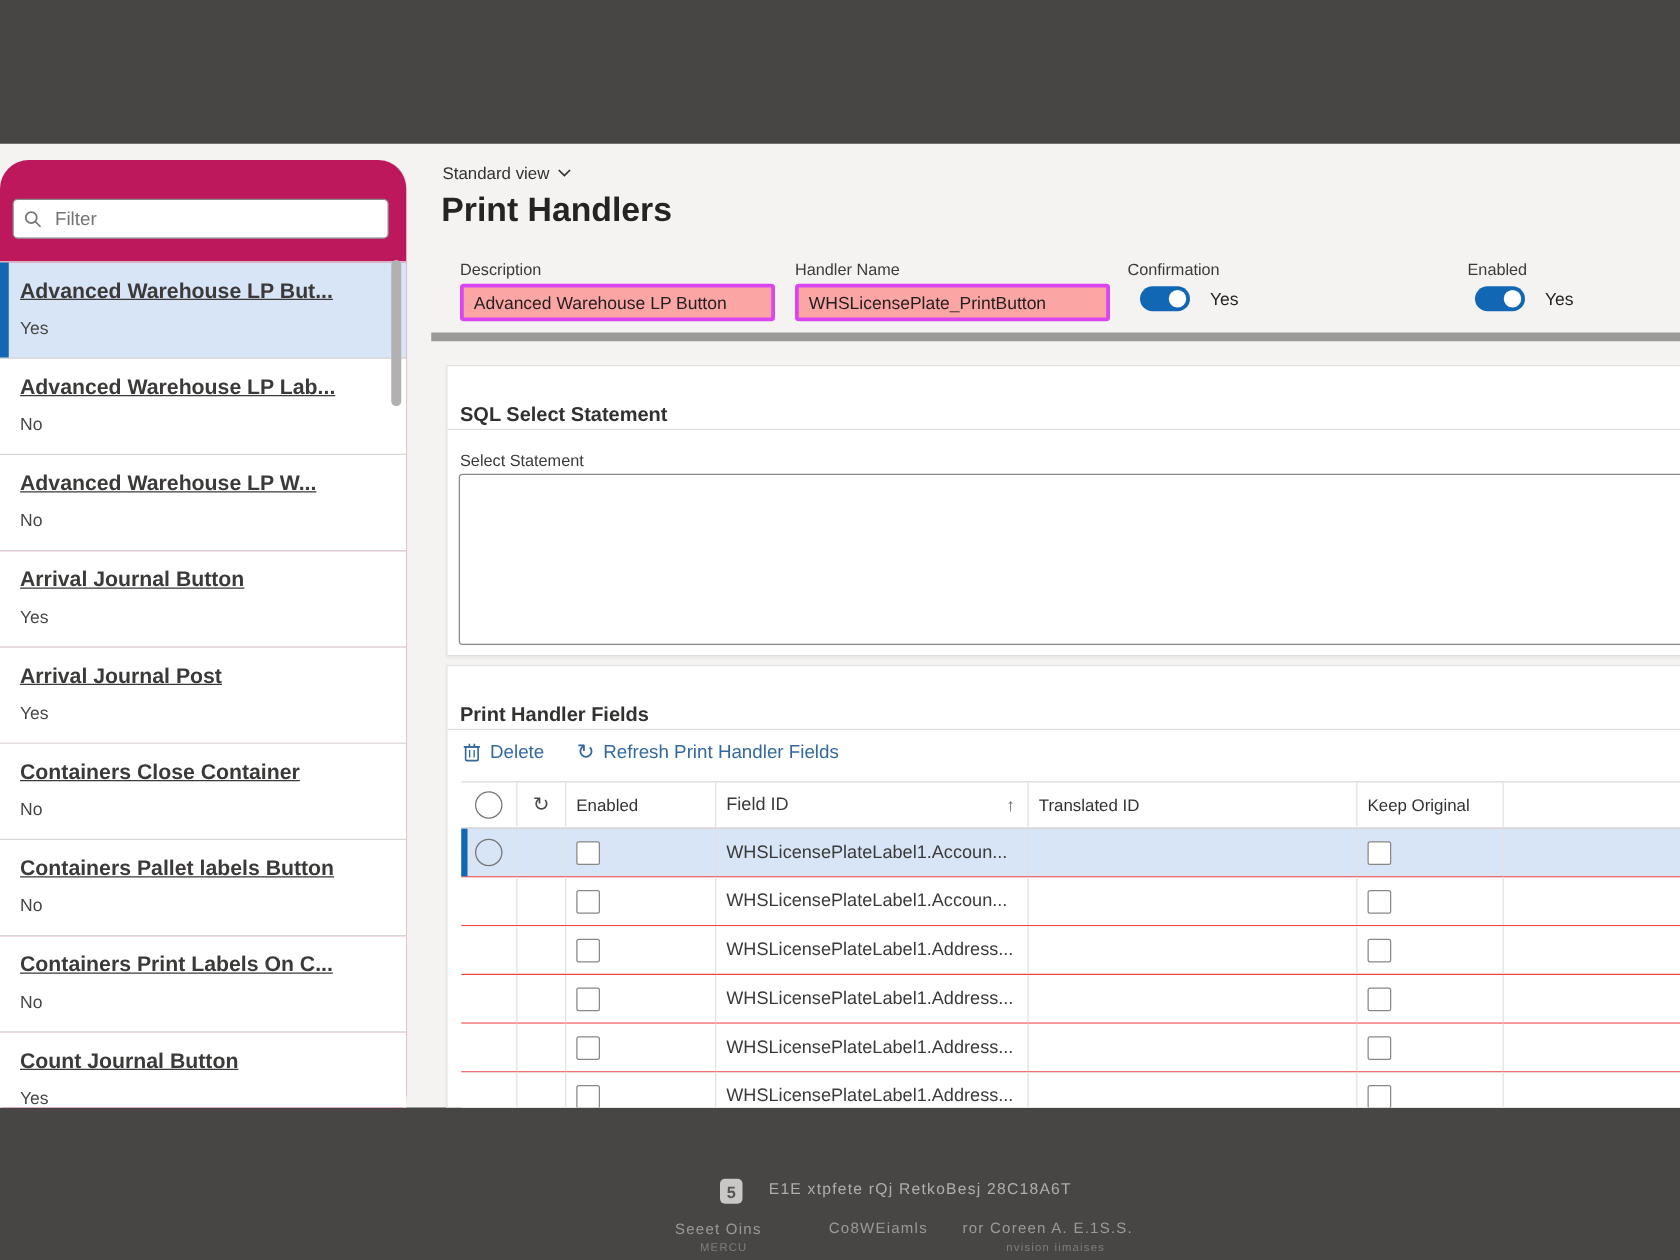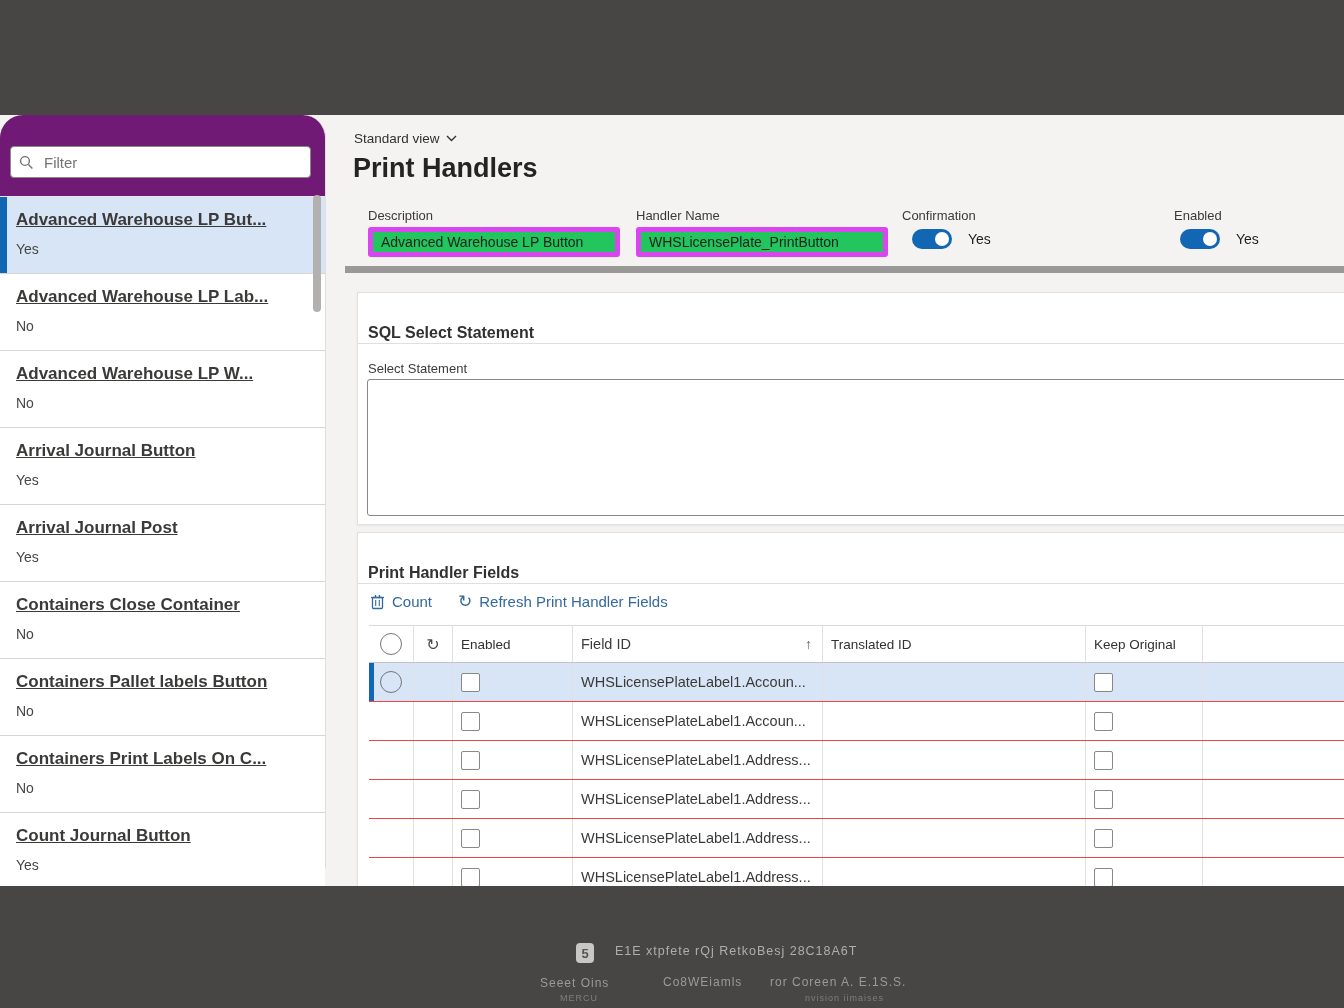--- a/index.html
+++ b/index.html
@@ -1,43 +1,43 @@
 <!DOCTYPE html>
 <html><head>
 <meta charset="utf-8">
 <style>
   html,body{margin:0;padding:0;background:#2f2f2f;}
   .stage{position:relative;width:1344px;height:1008px;background:#474645;overflow:hidden;
          font-family:"Liberation Sans",sans-serif;color:#323130;}
   
   .app{position:absolute;left:0;top:115px;width:1344px;height:771px;background:#f4f3f1;overflow:hidden;}
   
-  .sidebar{position:absolute;left:0;top:0;width:325px;height:100%;background:#701a75;border-right:1px solid #e1dfdd;border-radius:23px;}
+  .sidebar{position:absolute;left:0;top:13px;width:325px;height:100%;background:#be185d;border-right:1px solid #e1dfdd;border-radius:23px;}
   .filter-box{position:absolute;left:10px;top:31px;width:301px;height:32px;border:1px solid #8a8886;
               border-radius:4px;background:#fff;display:flex;align-items:center;padding:0 8px;box-sizing:border-box;}
   .filter-box svg{flex:0 0 auto;margin-right:8px;}
   .filter-box input{border:none;outline:none;flex:1;font:15px "Liberation Sans",sans-serif;color:#323130;background:transparent;}
   .filter-box input::placeholder{color:#767472;}
   .side-list{position:absolute;left:0;top:81px;width:100%;border-top:1px solid #e8e6e4;}
   .side-item{position:relative;height:77px;box-sizing:border-box;border-bottom:1px solid #d8d6d4;
              padding:13px 16px 0 16px;cursor:pointer;background:#fff;}
   .side-item.selected{background:#d7e5f7;}
   .side-item.selected .accent{position:absolute;left:0;top:0;bottom:0;width:7px;background:#1267b4;}
   .side-title{font-size:17px;font-weight:700;color:#3b3a39;white-space:nowrap;overflow:hidden;text-decoration:underline;}
   .side-value{margin-top:11px;font-size:14px;color:#484644;}
   .side-scroll{position:absolute;left:313px;top:80px;width:8px;height:117px;border-radius:4px;background:#b3b1af;}
   
   .main{position:absolute;left:340px;top:0;right:0;height:100%;}
   .view-select{position:absolute;left:14px;top:16px;display:flex;align-items:center;gap:6px;
                font-size:13.5px;color:#323130;cursor:pointer;}
   .page-title{position:absolute;left:13px;top:38px;font-size:27px;font-weight:700;color:#252423;}
   .fieldset{position:absolute;left:12px;top:90px;width:100%;height:60px;}
   .f-label{position:absolute;top:3px;font-size:13px;color:#3b3a39;}
-  .f-input{position:absolute;top:22px;height:30px;width:252px;border:5px solid #d946ef;border-radius:3px;
-           background:#22c55e;font:14px "Liberation Sans",sans-serif;color:#201f1e;padding:0 8px;box-sizing:border-box;}
+  .f-input{position:absolute;top:22px;height:30px;width:252px;border:3px solid #d946ef;border-radius:3px;
+           background:#fca5a5;font:14px "Liberation Sans",sans-serif;color:#201f1e;padding:0 8px;box-sizing:border-box;}
   .toggle-wrap{position:absolute;top:24px;display:flex;align-items:center;gap:16px;}
   .toggle{width:40px;height:20px;border-radius:10px;background:#1267b4;position:relative;cursor:pointer;}
   .toggle .knob{position:absolute;right:3px;top:3px;width:14px;height:14px;border-radius:50%;background:#fff;}
   .toggle-text{font-size:14px;color:#201f1e;}
   .hscroll{position:absolute;left:5px;top:151px;right:0;height:7px;background:#9b9997;}
   
   .panel{position:absolute;left:17px;right:-2px;background:#fff;border:1px solid #e3e1df;
          box-shadow:0 1px 2px rgba(0,0,0,0.06);box-sizing:border-box;}
   .panel-sql{top:177px;height:233px;}
   .panel-phf{top:417px;height:360px;}
@@ -187,21 +187,21 @@
         <div class="grid-toolbar">
           <div class="tb-btn">
             <svg width="15" height="17" viewBox="0 0 15 17">
               <rect x="2.5" y="4.5" width="10" height="11" rx="1" fill="none" stroke="#33699f" stroke-width="1.3"></rect>
               <line x1="1" y1="4.5" x2="14" y2="4.5" stroke="#33699f" stroke-width="1.3"></line>
               <line x1="5.5" y1="4" x2="5.5" y2="2" stroke="#33699f" stroke-width="1.3"></line>
               <line x1="9.5" y1="4" x2="9.5" y2="2" stroke="#33699f" stroke-width="1.3"></line>
               <line x1="5.7" y1="7" x2="5.7" y2="13" stroke="#33699f" stroke-width="1.1"></line>
               <line x1="9.3" y1="7" x2="9.3" y2="13" stroke="#33699f" stroke-width="1.1"></line>
             </svg>
-            <span>Count</span>
+            <span>Delete</span>
           </div>
           <div class="tb-btn">
             <span class="ricon">↻</span>
             <span>Refresh Print Handler Fields</span>
           </div>
         </div>
 
         <div class="grid">
           <div class="grid-row head">
             <div class="cell c-radio">

